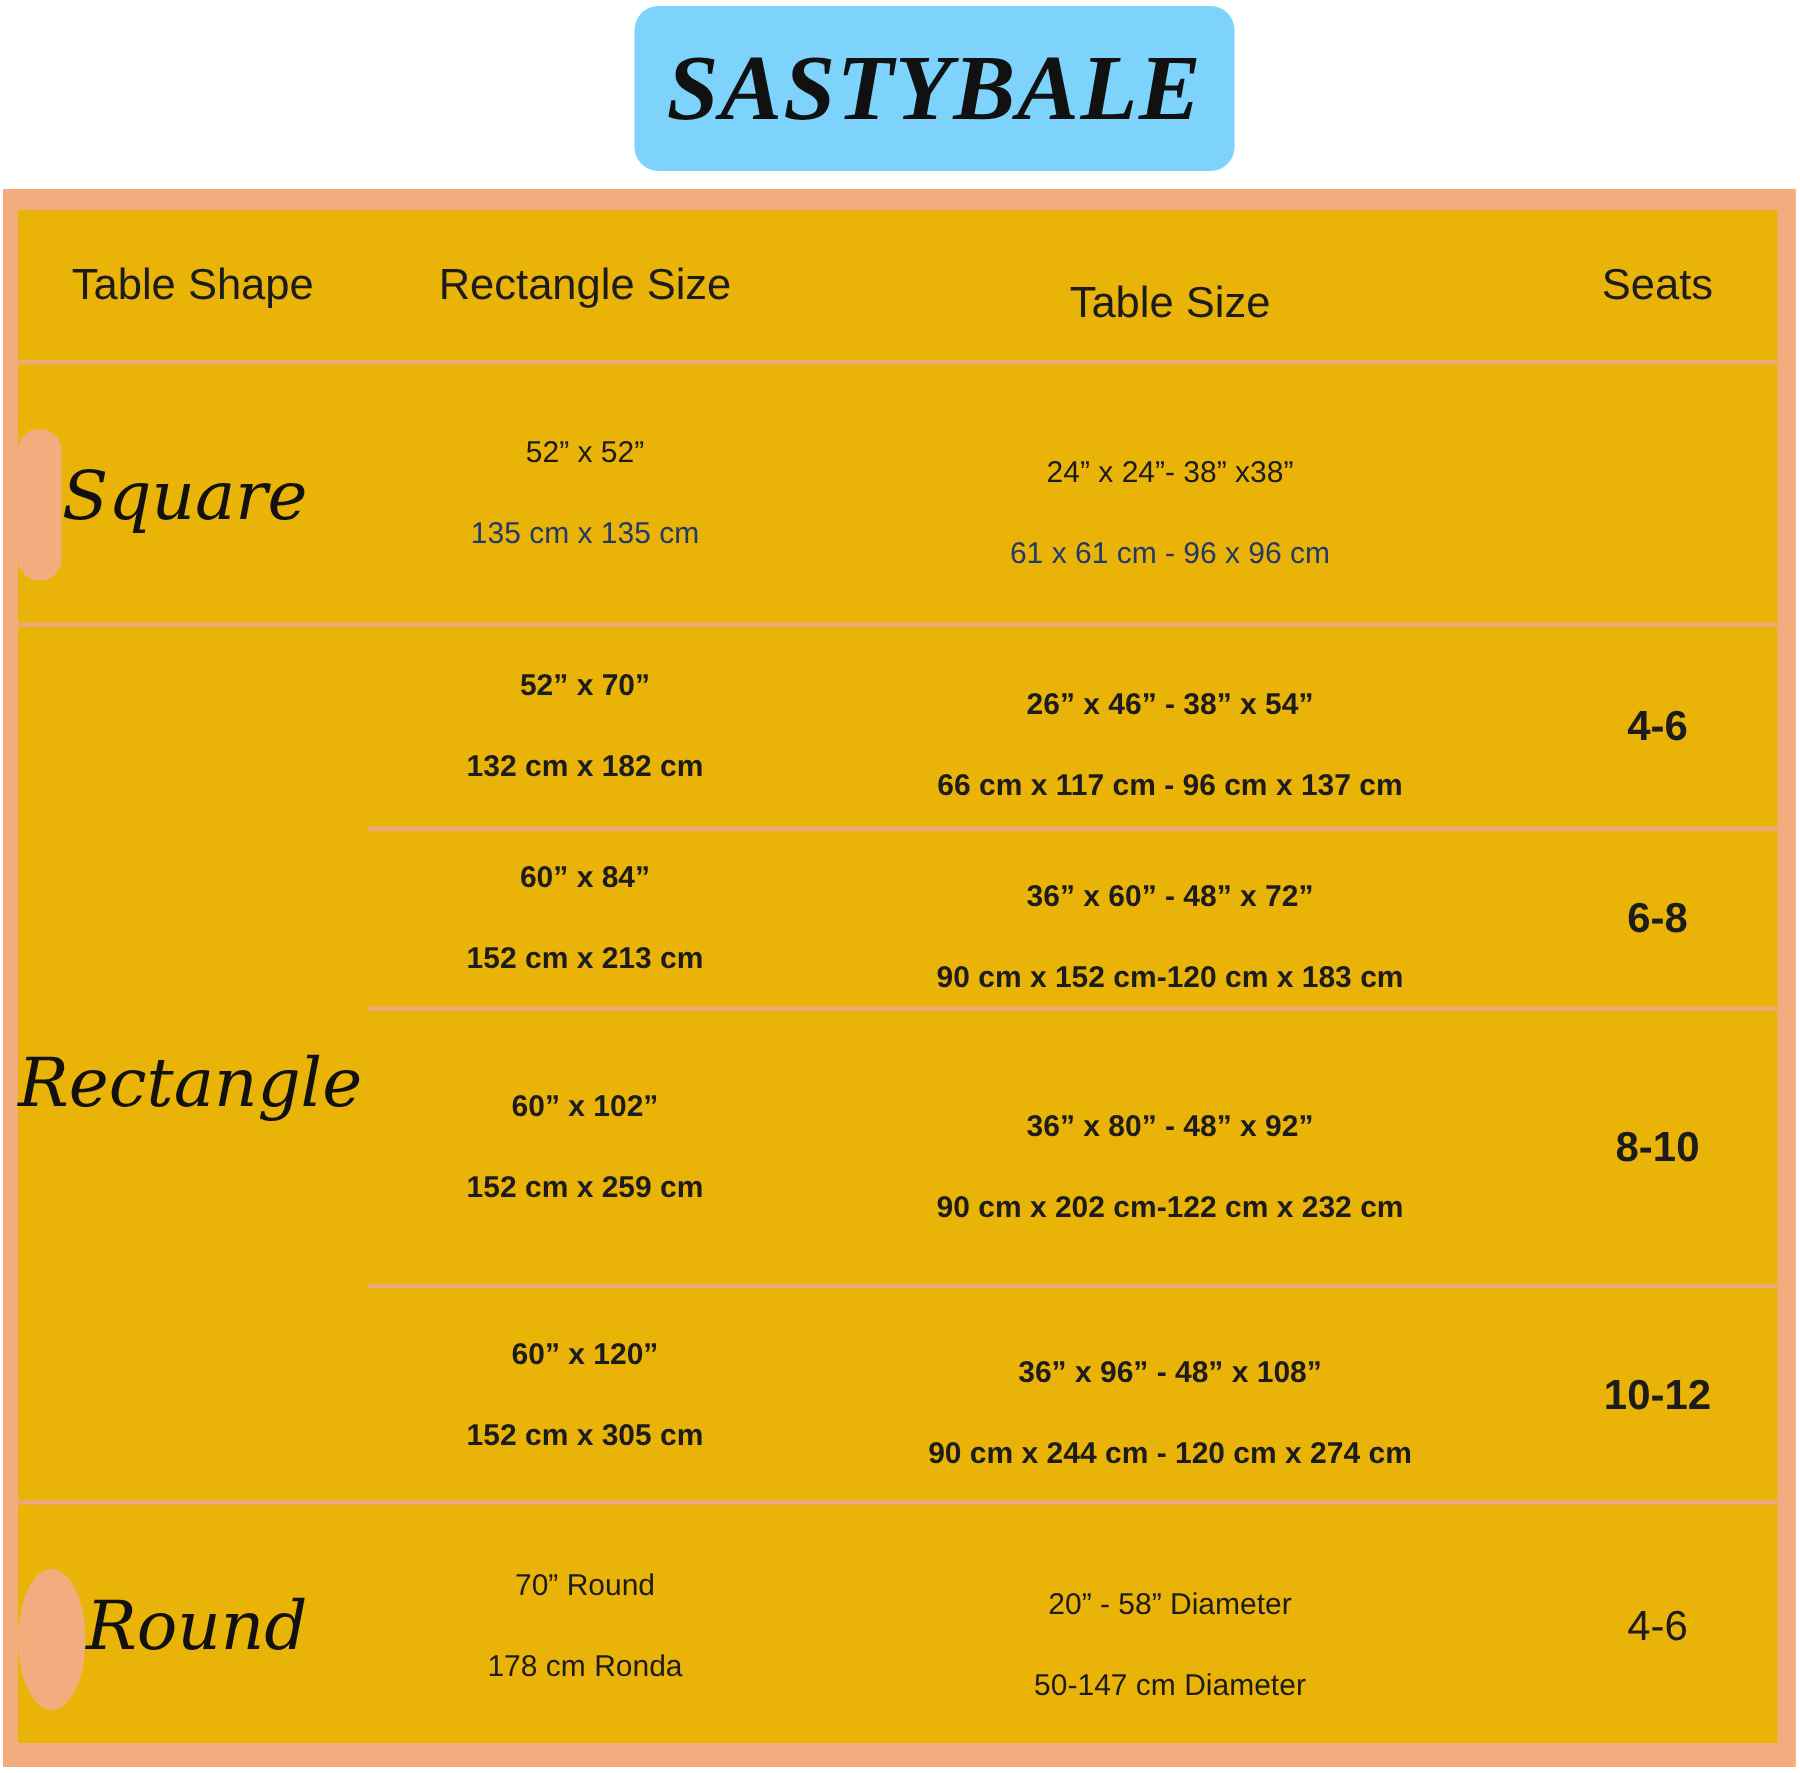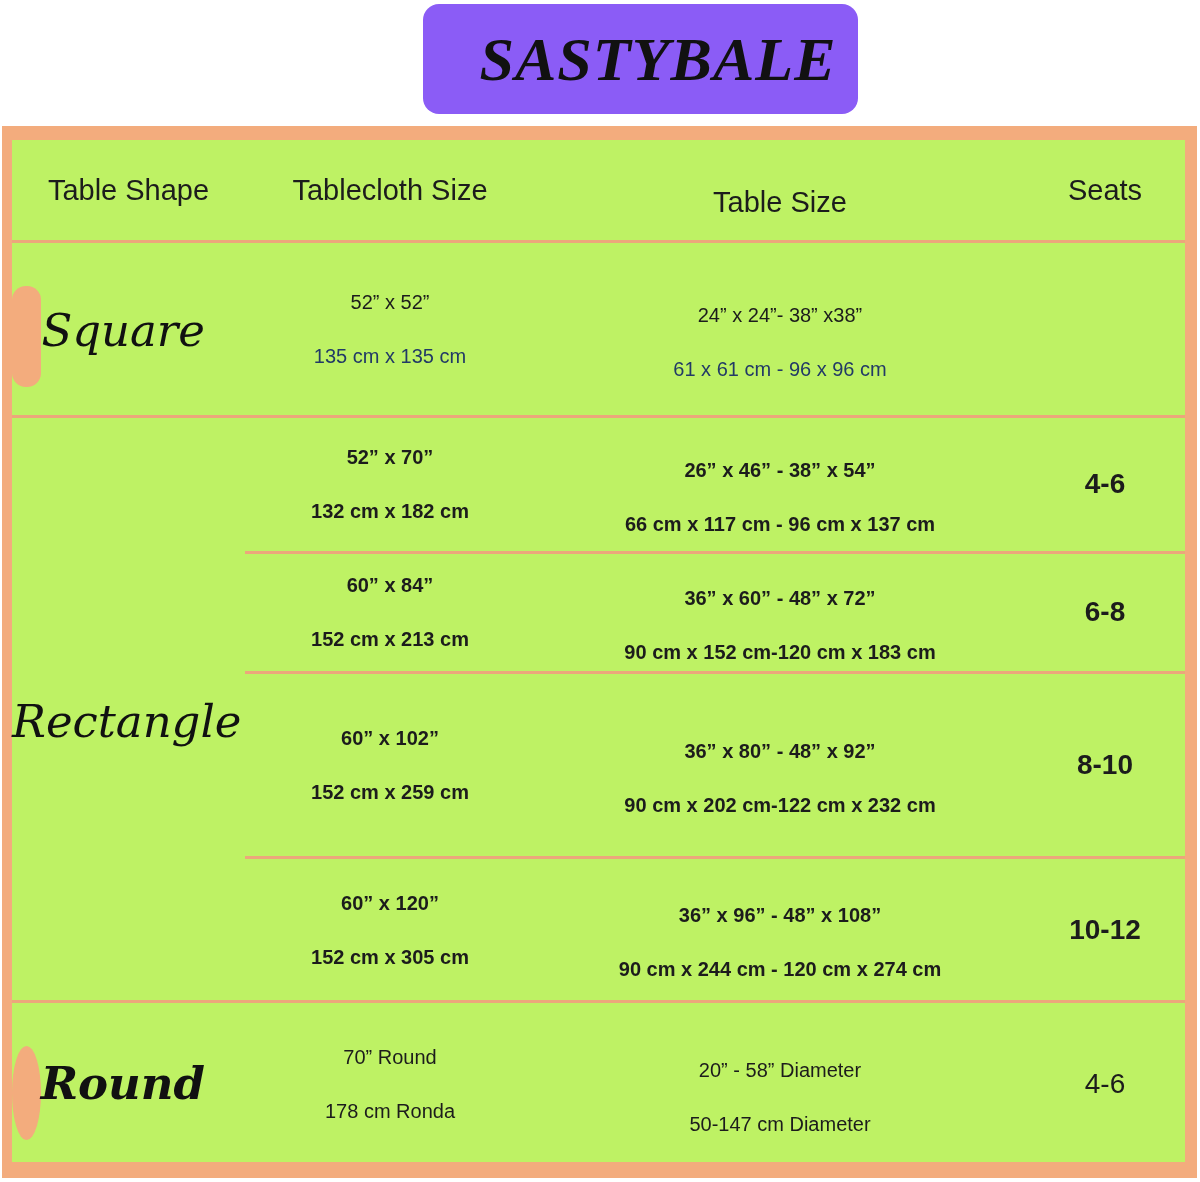--- a/index.html
+++ b/index.html
@@ -7,33 +7,33 @@
     position:relative;
     width:1200px;height:1182px;
     background:#ffffff;
     font-family:"Liberation Sans", sans-serif;
     color:#1c1c1c;
     overflow:hidden;
   }
   
   .brand-badge{
     position:absolute;left:423px;top:4px;width:400px;height:110px;
-    background:#8b5cf6;border-radius:16px;
-    display:flex;align-items:center;justify-content:center;padding-left:35px;
+    background:#7dd3fc;border-radius:16px;
+    display:flex;align-items:center;justify-content:center;
   }
   .brand-badge span{
     font-family:"Liberation Serif", serif;
     font-style:italic;font-weight:bold;
     font-size:62px;letter-spacing:1px;color:#111;
     white-space:nowrap;
   }
   
   .frame{
     position:absolute;left:2px;top:126px;width:1195px;height:1052px;
-    box-sizing:border-box;background:#bef264;
+    box-sizing:border-box;background:#eab308;
     border-style:solid;border-color:#F3AC7D;
     border-width:14px 12px 16px 10px;
   }
   .row{display:flex;box-sizing:border-box;}
   .divided{border-bottom:3px solid #ECA77B;}
   .header-row{height:103px;align-items:center;}
   .hdr{font-size:29px;font-weight:400;color:#1c1c1c;text-align:center;}
   .col{box-sizing:border-box;display:flex;flex-direction:column;justify-content:center;align-items:center;}
   .shape-col{width:233px;}
   .cloth-col{width:290px;}
@@ -59,36 +59,36 @@
   .rect-block .shape-cell{justify-content:flex-start;}
   .rect-block .shape-label{margin-top:26px;}
   .rect-subrows{flex:1;display:flex;flex-direction:column;font-weight:bold;}
   .subrow{display:flex;box-sizing:border-box;}
   .subrow + .subrow{border-top:3px solid #ECA77B;}
   .sr1{height:134px;}.sr2{height:122px;}.sr3{height:187px;}.sr4{height:145px;}
   
   .round-row{height:162px;}
   .round-shape{width:92px;height:94px;background:#F3AC7D;border-radius:50%;margin-top:18px;}
   .round-row .shape-cell{justify-content:flex-start;}
-  .round-row .shape-label{margin-top:0px;font-weight:bold;}
+  .round-row .shape-label{margin-top:0px;}
 </style>
 </head>
 <body>
 
 <div class="page">
 
   <div class="brand-badge">
     <span>SASTYBALE</span>
   </div>
 
   <div class="frame">
 
     <div class="row header-row divided">
       <div class="col shape-col hdr">Table Shape</div>
-      <div class="col cloth-col hdr">Tablecloth Size</div>
+      <div class="col cloth-col hdr">Rectangle Size</div>
       <div class="col table-col hdr">Table Size</div>
       <div class="col seats-col hdr">Seats</div>
     </div>
 
     <div class="row square-row divided">
       <div class="shape-cell">
         <div class="square-shape"></div>
         <div class="shape-label">Square</div>
       </div>
       <div class="col cloth-col gap">

